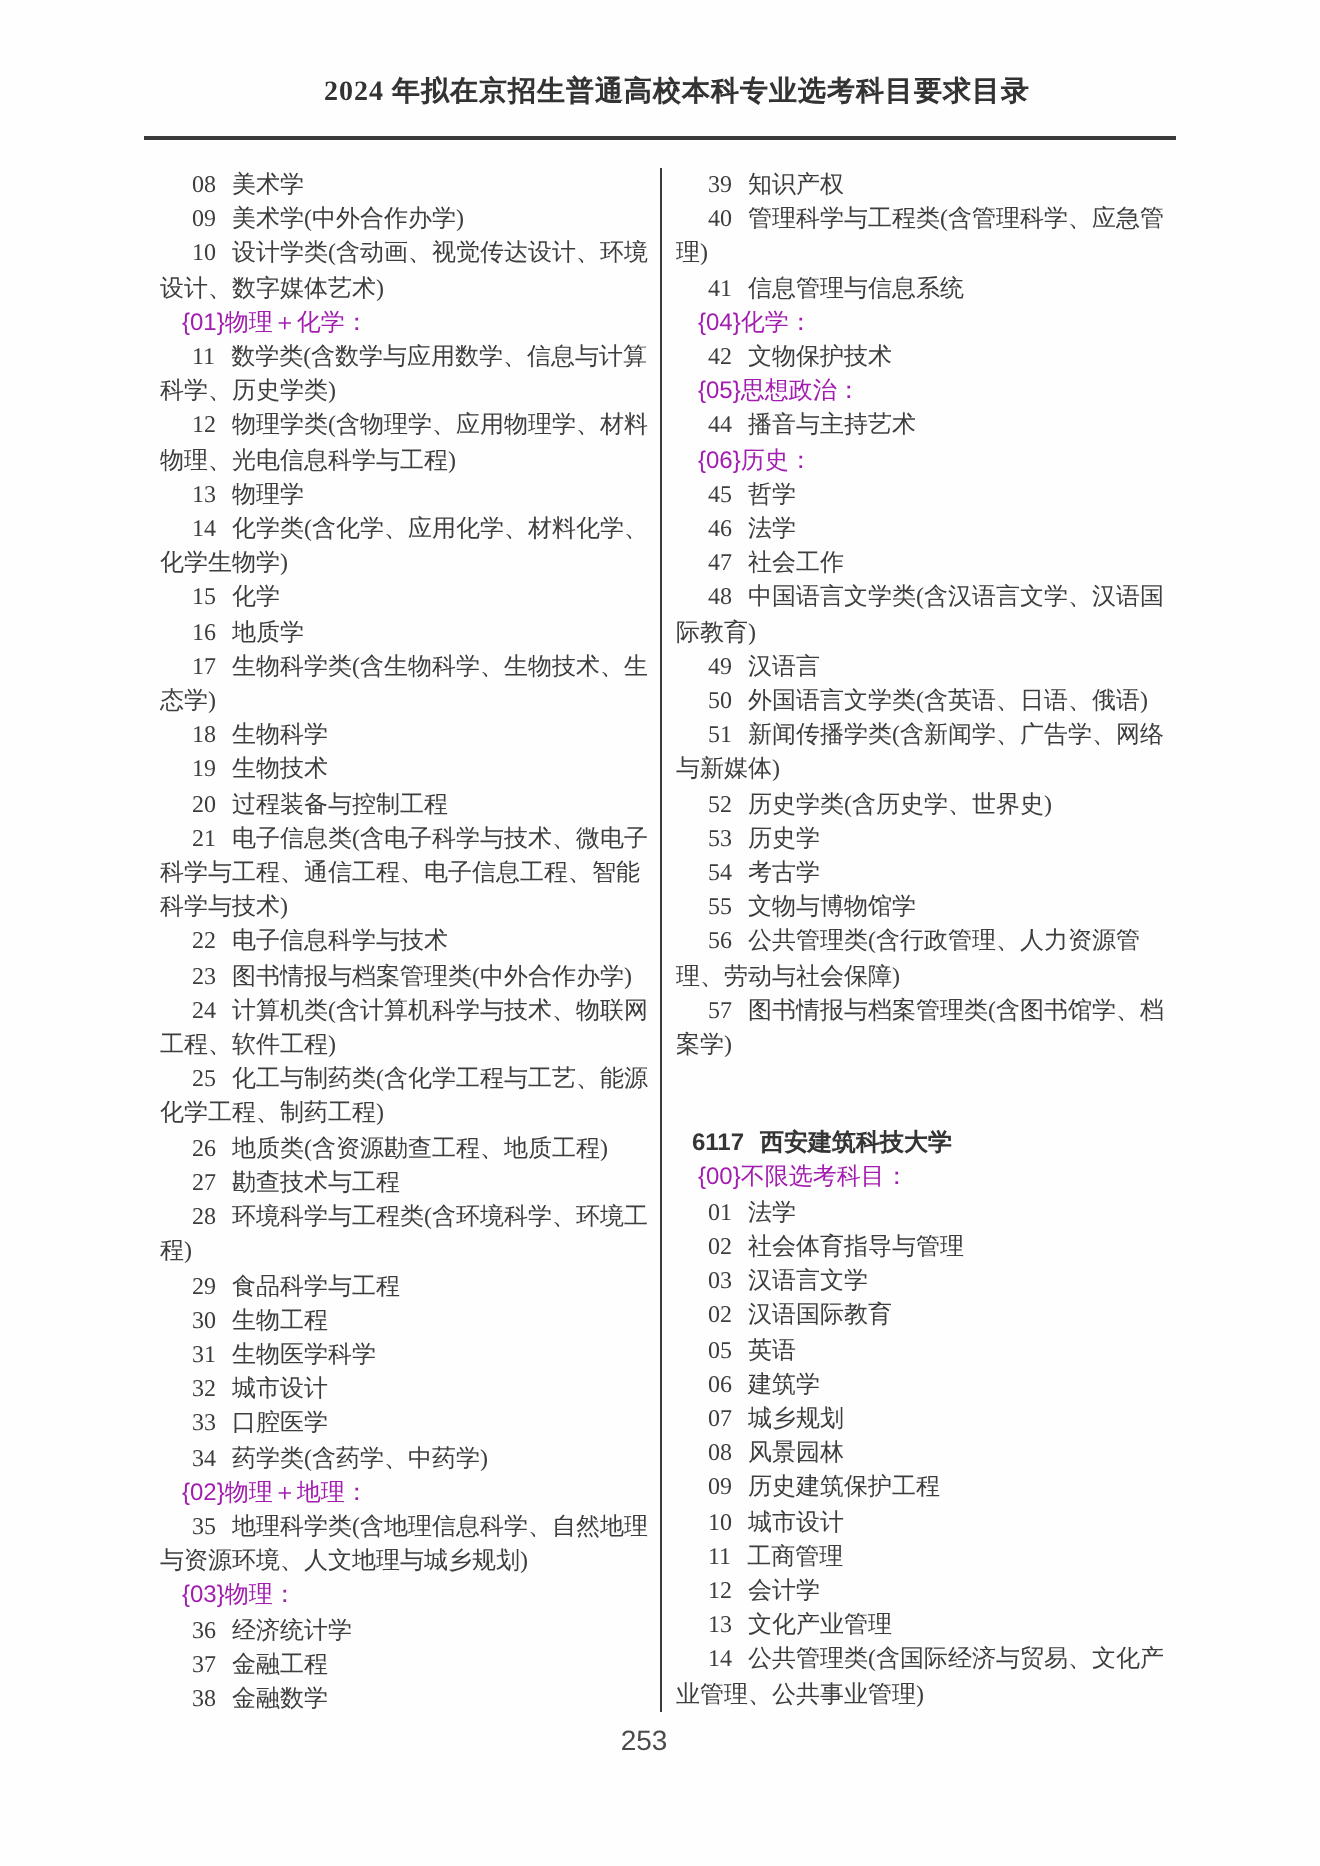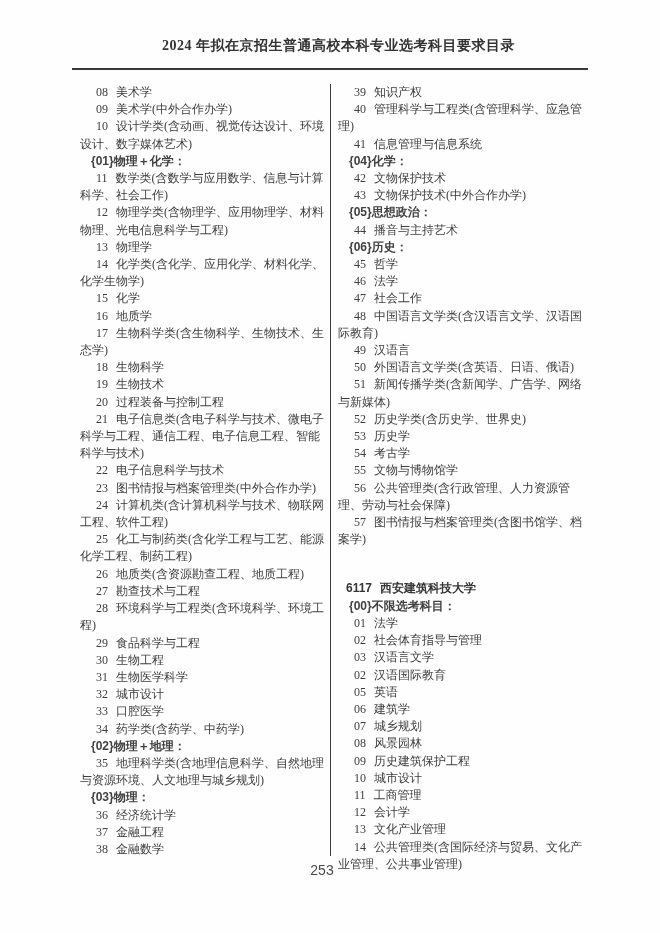--- a/index.html
+++ b/index.html
@@ -33,23 +33,23 @@
   }
   .col-left  { left:80px;  width:248px; }
   .col-right { left:338px; width:254px; }
   .item {
     margin:0;
     text-indent:16px;
     word-break:break-all;
   }
   .item .num { margin-right:8px; }
   .hdr {
-    font-weight:bold;
+    font-weight:normal;
     font-family:"Liberation Sans","DejaVu Sans",sans-serif;
-    color:#404040;
+    color:#a21caf;
     text-indent:11px;
   }
   .univ {
     font-weight:bold;
     font-family:"Liberation Sans","DejaVu Sans",sans-serif;
     color:#353535;
     text-indent:8px;
     margin-top:32px;
   }
   .pageno {
@@ -64,21 +64,21 @@
 
 <div class="page">
   <div class="title">2024 年拟在京招生普通高校本科专业选考科目要求目录</div>
   <div class="rule"></div>
   <div class="divider"></div>
   <div class="col col-left">
       <p class="item"><span class="num">08</span><span>美术学</span></p>
       <p class="item"><span class="num">09</span><span>美术学(中外合作办学)</span></p>
       <p class="item"><span class="num">10</span><span>设计学类(含动画、视觉传达设计、环境设计、数字媒体艺术)</span></p>
       <p class="item hdr"><span>{01}物理＋化学：</span></p>
-      <p class="item"><span class="num">11</span><span>数学类(含数学与应用数学、信息与计算科学、社会工作)</span></p>
+      <p class="item"><span class="num">11</span><span>数学类(含数学与应用数学、信息与计算科学、历史学类)</span></p>
       <p class="item"><span class="num">12</span><span>物理学类(含物理学、应用物理学、材料物理、光电信息科学与工程)</span></p>
       <p class="item"><span class="num">13</span><span>物理学</span></p>
       <p class="item"><span class="num">14</span><span>化学类(含化学、应用化学、材料化学、化学生物学)</span></p>
       <p class="item"><span class="num">15</span><span>化学</span></p>
       <p class="item"><span class="num">16</span><span>地质学</span></p>
       <p class="item"><span class="num">17</span><span>生物科学类(含生物科学、生物技术、生态学)</span></p>
       <p class="item"><span class="num">18</span><span>生物科学</span></p>
       <p class="item"><span class="num">19</span><span>生物技术</span></p>
       <p class="item"><span class="num">20</span><span>过程装备与控制工程</span></p>
       <p class="item"><span class="num">21</span><span>电子信息类(含电子科学与技术、微电子科学与工程、通信工程、电子信息工程、智能科学与技术)</span></p>
@@ -101,21 +101,20 @@
       <p class="item"><span class="num">36</span><span>经济统计学</span></p>
       <p class="item"><span class="num">37</span><span>金融工程</span></p>
       <p class="item"><span class="num">38</span><span>金融数学</span></p>
     </div>
   <div class="col col-right">
       <p class="item"><span class="num">39</span><span>知识产权</span></p>
       <p class="item"><span class="num">40</span><span>管理科学与工程类(含管理科学、应急管理)</span></p>
       <p class="item"><span class="num">41</span><span>信息管理与信息系统</span></p>
       <p class="item hdr"><span>{04}化学：</span></p>
       <p class="item"><span class="num">42</span><span>文物保护技术</span></p>
-      <p class="item"><span class="num">43</span><span>文物保护技术(中外合作办学)</span></p>
       <p class="item hdr"><span>{05}思想政治：</span></p>
       <p class="item"><span class="num">44</span><span>播音与主持艺术</span></p>
       <p class="item hdr"><span>{06}历史：</span></p>
       <p class="item"><span class="num">45</span><span>哲学</span></p>
       <p class="item"><span class="num">46</span><span>法学</span></p>
       <p class="item"><span class="num">47</span><span>社会工作</span></p>
       <p class="item"><span class="num">48</span><span>中国语言文学类(含汉语言文学、汉语国际教育)</span></p>
       <p class="item"><span class="num">49</span><span>汉语言</span></p>
       <p class="item"><span class="num">50</span><span>外国语言文学类(含英语、日语、俄语)</span></p>
       <p class="item"><span class="num">51</span><span>新闻传播学类(含新闻学、广告学、网络与新媒体)</span></p>

